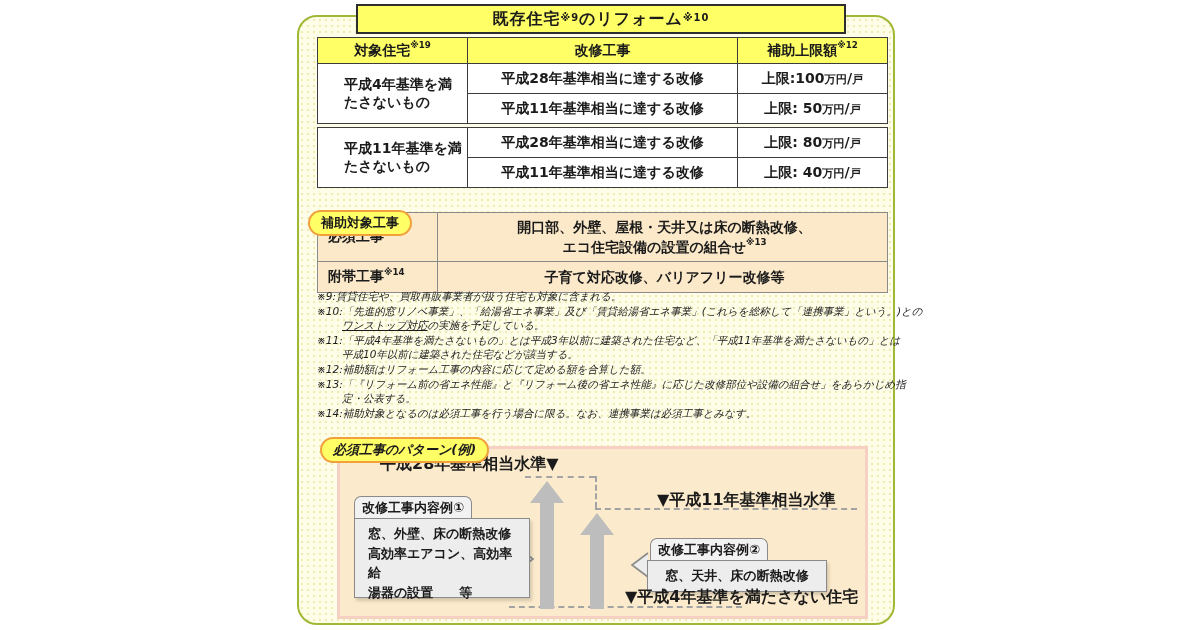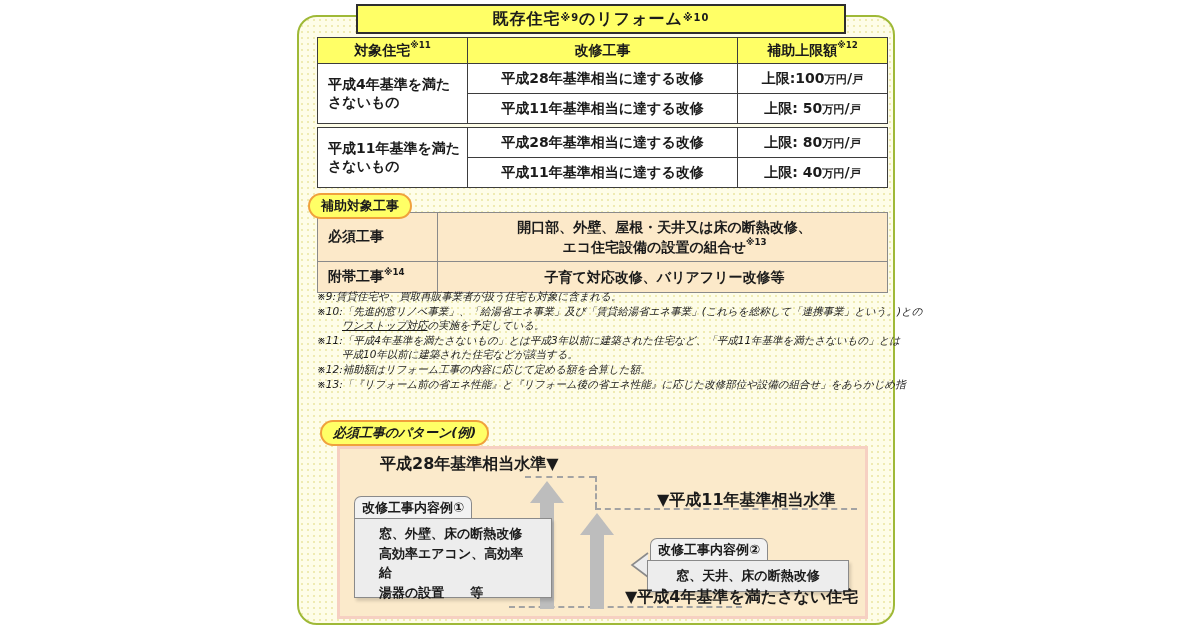--- a/index.html
+++ b/index.html
@@ -21,35 +21,35 @@
   .sup{font-size:0.62em;vertical-align:top;position:relative;top:-0.15em;}
   .ul{text-decoration:underline;}
   .sm{font-size:0.8em;}
 
   
   .mt{position:absolute;left:18px;border-collapse:collapse;table-layout:fixed;width:570px;
     font-size:14px;font-weight:bold;}
   .mt th,.mt td{border:1.6px solid #3d3d3d;text-align:center;padding:1px 4px;background:#ffffff;}
   .mt th{background:#FFFF66;height:23px;}
   .mt td{height:27px;}
-  .mt td.housing{text-align:left;padding-left:10px;}
+  .mt td.housing{text-align:left;padding-left:26px;}
   .mt1{top:20px;}
   .mt2{top:110px;}
 
   
   .wt{position:absolute;left:18px;top:195px;border-collapse:collapse;table-layout:fixed;width:570px;
     font-size:14px;font-weight:bold;}
   .wt td{border:1.5px solid #8a8a8a;background:#FCE9C9;padding:2px 6px;}
   .wt td.wlabel{text-align:left;padding-left:10px;}
   .wt td.wcontent{text-align:center;padding-left:10px;line-height:1.45;}
   .wt tr.r1 td{height:44px;}
   .wt tr.r2 td{height:26px;}
 
   .badge{position:absolute;background:#FFFF66;border:2px solid #F0A13C;border-radius:13px;
-    font-size:13px;font-weight:bold;padding:2px 11px;white-space:nowrap;z-index:4;}
+    font-size:13px;font-weight:bold;padding:2px 11px;white-space:nowrap;z-index:4;margin-top:17px;}
   .badge1{left:9px;top:176px;}
   .badge2{left:21px;top:403px;font-style:italic;}
 
   
   .fns{position:absolute;left:18px;top:272px;width:582px;font-size:10.5px;line-height:1.39;font-weight:normal;}
   .fn-line{white-space:nowrap;font-style:italic;}
   .fn-line.ind{padding-left:25px;}
 
   
   .diagram{position:absolute;left:38px;top:429px;width:525px;height:167px;
@@ -58,21 +58,21 @@
   .dash-h{position:absolute;border-top:2.5px dashed #A3A3A3;z-index:1;}
   .dash-v{position:absolute;border-left:2.5px dashed #A3A3A3;z-index:1;}
   .ahead{position:absolute;width:0;height:0;border-left:17px solid transparent;
     border-right:17px solid transparent;border-bottom:22px solid #BDBDBD;z-index:2;}
   .ashaft{position:absolute;width:14px;background:#BDBDBD;z-index:2;}
 
   .ctab{position:absolute;width:116px;height:22px;background:#F2F2F2;border:1.6px solid #8a8a8a;
     border-bottom:none;border-radius:7px 7px 0 0;display:flex;align-items:center;justify-content:center;
     font-size:13px;font-weight:bold;z-index:3;}
   .cbody{position:absolute;background:#EDEDED;border:1.6px solid #8a8a8a;
-    font-size:13px;font-weight:bold;line-height:1.5;padding:5px 24px;
+    font-size:13px;font-weight:bold;line-height:1.5;padding:5px 13px;
     box-shadow:2px 3px 3px rgba(0,0,0,0.15);z-index:3;}
   .cpointer{position:absolute;z-index:2;}
 </style>
 </head>
 <body>
 
 <div class="stage">
   <div class="panel">
 
     <div class="title-ribbon">
@@ -83,21 +83,21 @@
       </div>
 
     <table class="mt mt1">
       <colgroup>
           <col style="width:150px">
           <col style="width:270px">
           <col style="width:150px">
         </colgroup>
       <thead>
         <tr>
-          <th><span>対象住宅</span><span class="sup">※11</span></th>
+          <th><span>対象住宅</span><span class="sup">※19</span></th>
           <th><span>改修工事</span></th>
           <th><span>補助上限額</span><span class="sup">※12</span></th>
         </tr>
       </thead>
       <tbody>
         <tr>
           <td rowspan="2" class="housing">平成4年基準を満たさないもの</td>
           <td>平成28年基準相当に達する改修</td>
           <td><span>上限:100</span><span class="sm">万円</span><span>/</span><span class="sm">戸</span></td>
         </tr>
@@ -151,20 +151,22 @@
     </table>
 
     <div class="fns">
         <div class="fn-line"><span>※9:賃貸住宅や、買取再販事業者が扱う住宅も対象に含まれる。</span></div>
         <div class="fn-line"><span>※10:「先進的窓リノベ事業」、「給湯省エネ事業」及び「賃貸給湯省エネ事業」(これらを総称して「連携事業」という。)との</span></div>
         <div class="fn-line ind"><span class="ul">ワンストップ対応</span><span>の実施を予定している。</span></div>
         <div class="fn-line"><span>※11:「平成4年基準を満たさないもの」とは平成3年以前に建築された住宅など、「平成11年基準を満たさないもの」とは</span></div>
         <div class="fn-line ind"><span>平成10年以前に建築された住宅などが該当する。</span></div>
         <div class="fn-line"><span>※12:補助額はリフォーム工事の内容に応じて定める額を合算した額。</span></div>
         <div class="fn-line"><span>※13:「『リフォーム前の省エネ性能』と『リフォーム後の省エネ性能』に応じた改修部位や設備の組合せ」をあらかじめ指</span></div>
+        <div class="fn-line ind"><span>定・公表する。</span></div>
+        <div class="fn-line"><span>※14:補助対象となるのは必須工事を行う場合に限る。なお、連携事業は必須工事とみなす。</span></div>
       </div>
 
     <div class="badge badge2">必須工事のパターン(例)</div>
 
     <div class="diagram">
       <div class="dlabel" style="left:40px;top:5px;">平成28年基準相当水準▼</div>
 
       <div class="dash-h" style="left:185px;top:27px;width:70px;"></div>
       <div class="dash-v" style="left:255px;top:27px;height:32px;"></div>
       <div class="dash-h" style="left:255px;top:59px;width:262px;"></div>

